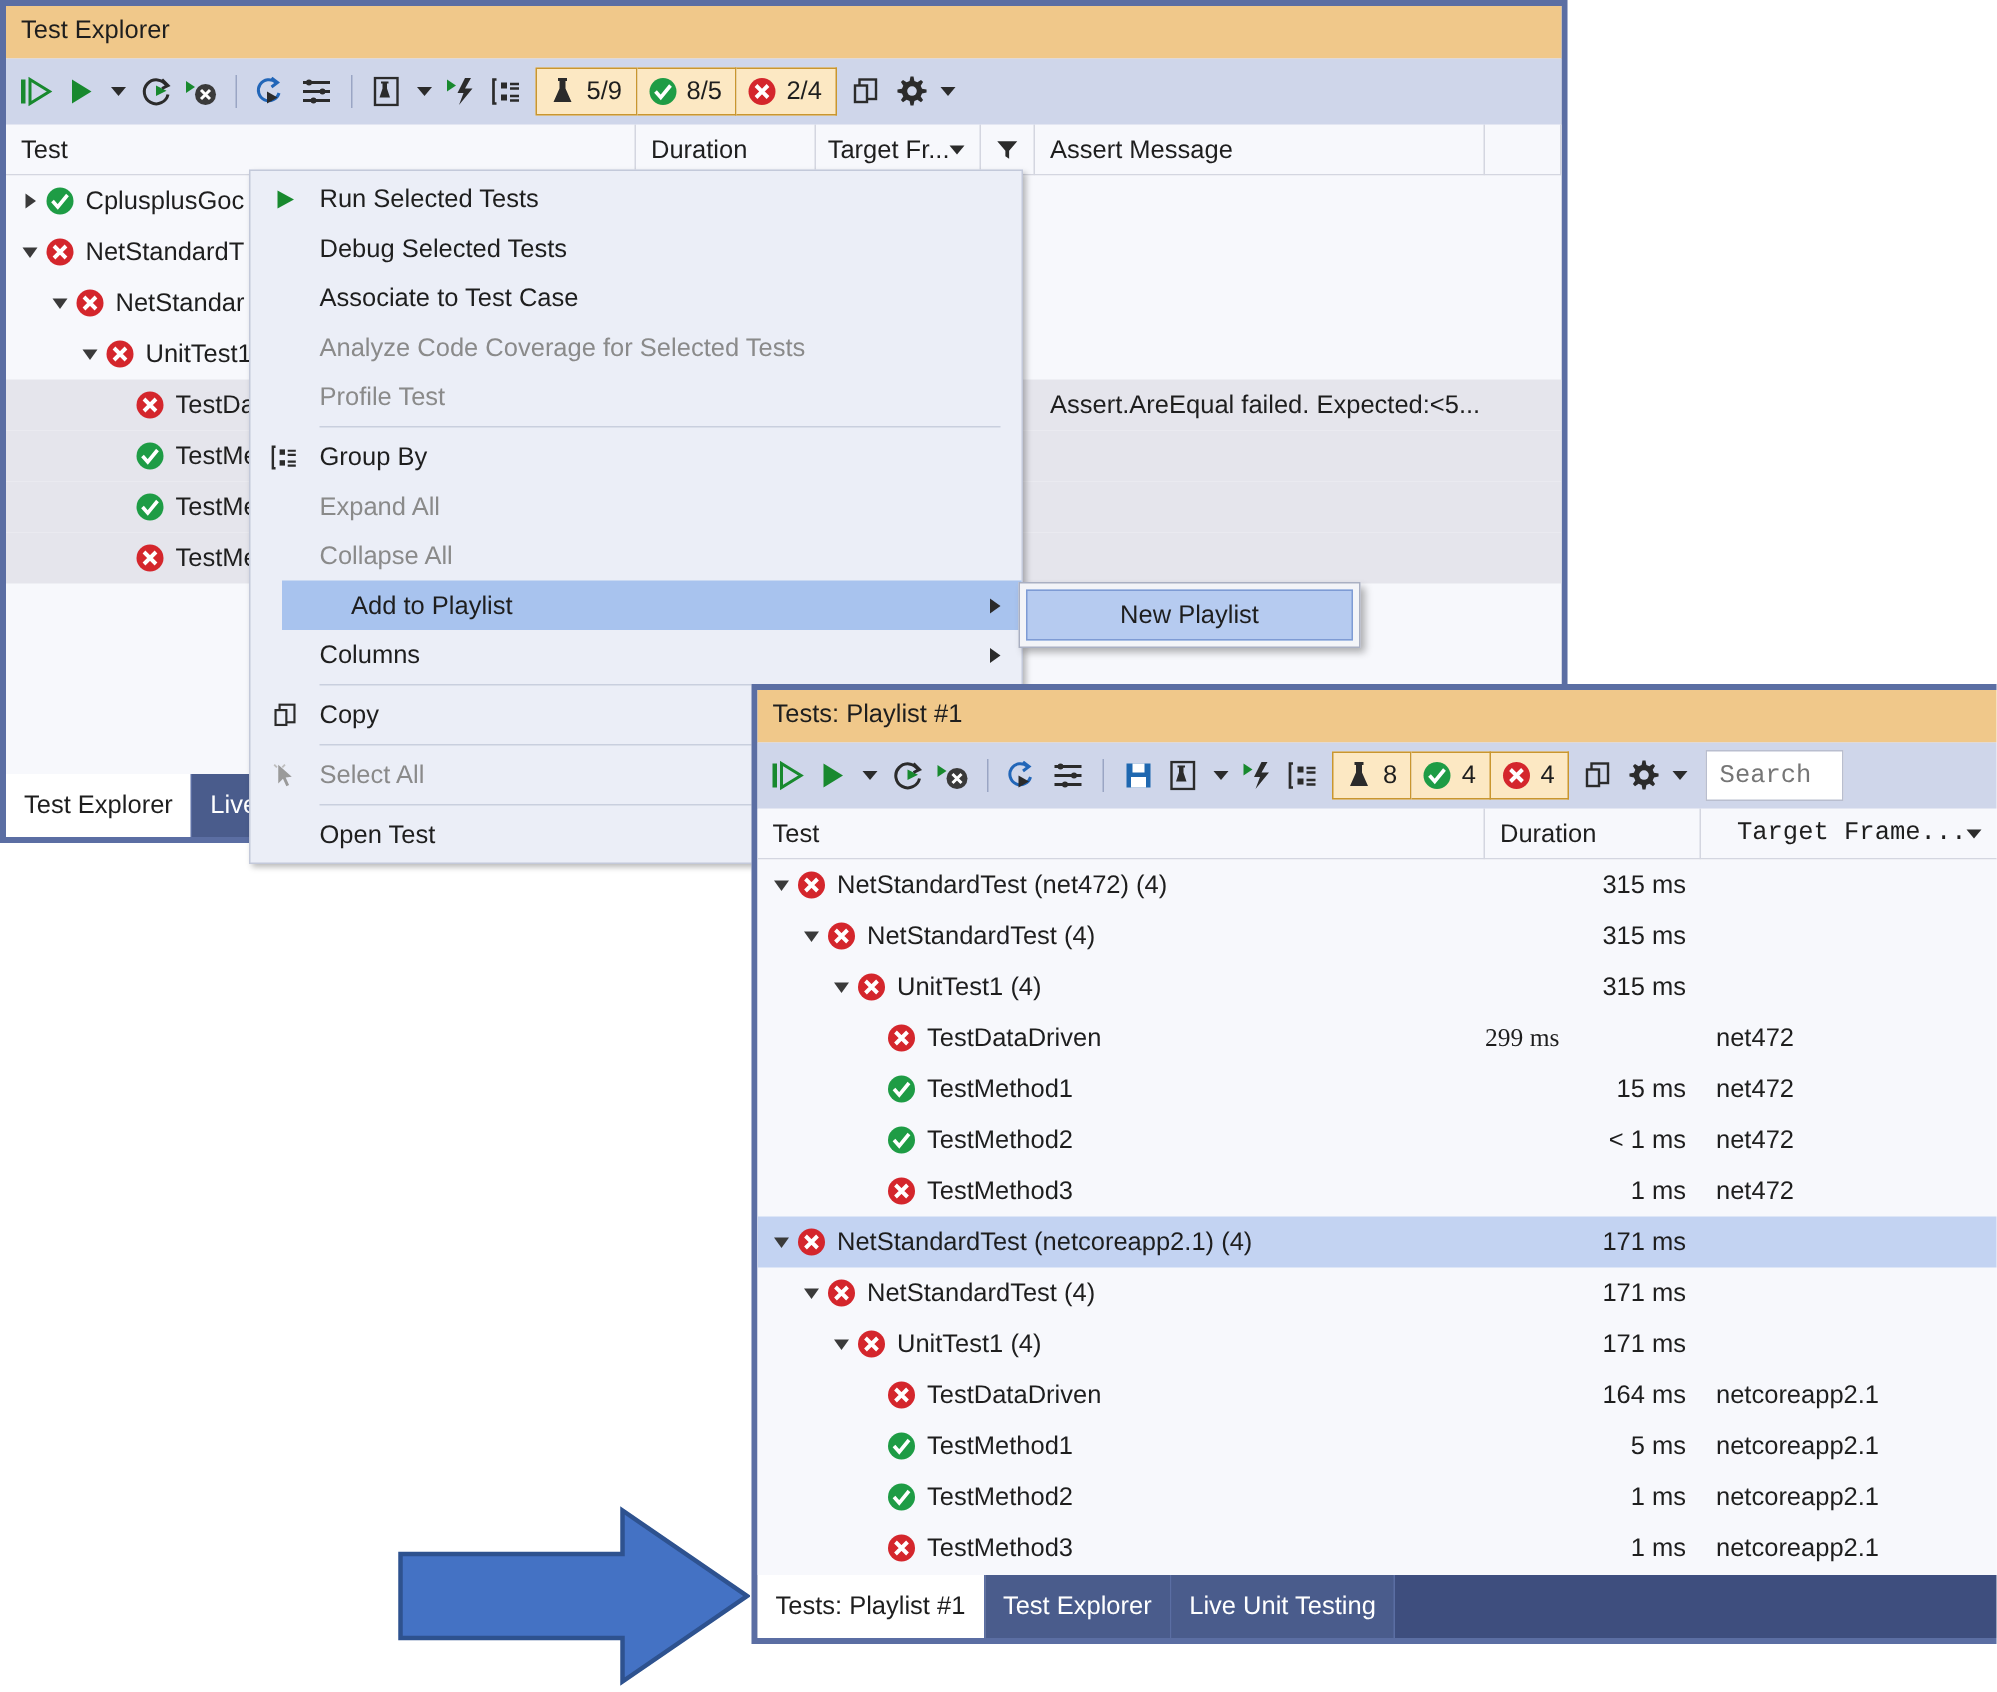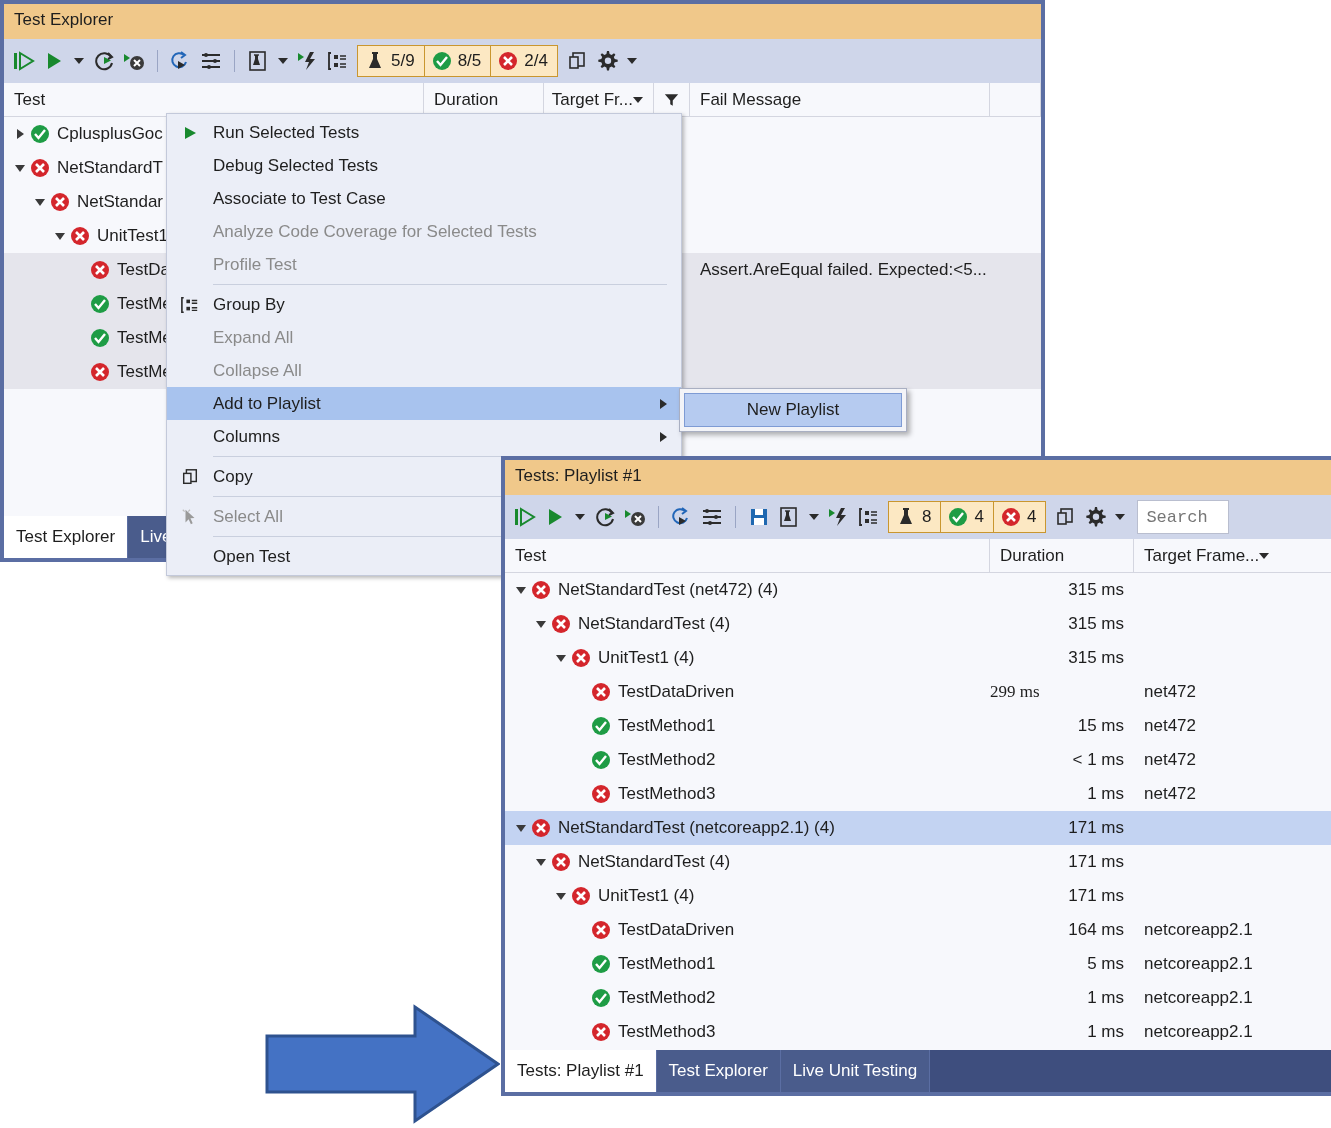--- a/index.html
+++ b/index.html
@@ -153,21 +153,21 @@
     color: #1E1E1E;
     position: relative;
     padding-right: 14px;
   }
   .mi .gutter {
     width: 46px; flex: 0 0 auto;
     display: flex; align-items: center; justify-content: center;
   }
   .mi .mlabel { flex: 1 1 auto; white-space: nowrap; }
   .mi.disabled .mlabel { color: #8A8A8A; }
-  .mi.hl { background: #A8C3EE; }
+  .mi.hl { background: #A8C3EE; margin-left: 21px; }
   .mi .submark {
     width: 0; height: 0; margin-left: 14px;
     border-top: 5px solid transparent;
     border-bottom: 5px solid transparent;
     border-left: 7px solid #2B2B2B;
     flex: 0 0 auto;
   }
   .msep { height: 1px; background: #C9CFDE; margin: 3px 14px 3px 46px; }
 
   .submenu {
@@ -341,21 +341,21 @@
       <div class="ch" style="width:120px;">Duration</div>
       <div class="ch" style="width:110px;justify-content:flex-end;">
         <span>Target Fr...</span>
         <span class="caret-dn"></span>
       </div>
       <div class="ch" style="width:36px;justify-content:center;">
         <svg width="18" height="18" viewBox="0 0 18 18">
             <polygon points="1,2 17,2 10.5,9.5 10.5,16 7.5,14 7.5,9.5" fill="#2B2B2B"></polygon>
           </svg>
       </div>
-      <div class="ch" style="width:300px;">Fail Message</div>
+      <div class="ch" style="width:300px;">Assert Message</div>
       <div class="ch" style="flex:1 1 auto;"></div>
     </div>
 
     <div class="tree" id="explorer-tree">
         <div class="trow">
           <div style="display: flex; align-items: center; width: 420px; overflow: hidden; padding-left: 6px;">
             <span class="exp-slot">
               <span class="tri-r"></span>
             </span>
             <span style="display: flex; align-items: center; margin-right: 7px;">
@@ -697,21 +697,21 @@
         </div>
 
       <div class="searchbox" style="margin-left:6px;font-family:Liberation Mono, monospace;">
         <span>Search</span>
       </div>
     </div>
 
     <div class="col-head">
       <div class="ch" style="width:485px;">Test</div>
       <div class="ch" style="width:144px;">Duration</div>
-      <div class="ch" style="flex:1 1 auto;justify-content:flex-start;">
+      <div class="ch" style="flex:1 1 auto;justify-content:flex-end;font-family:Liberation Mono, monospace;">
         <span>Target Frame...</span>
         <span class="caret-dn"></span>
       </div>
     </div>
 
     <div class="tree" id="playlist-tree">
         <div class="trow">
           <div style="display: flex; align-items: center; width: 485px; overflow: hidden; padding-left: 6px;">
             <span class="exp-slot">
               <span class="tri-d"></span>

